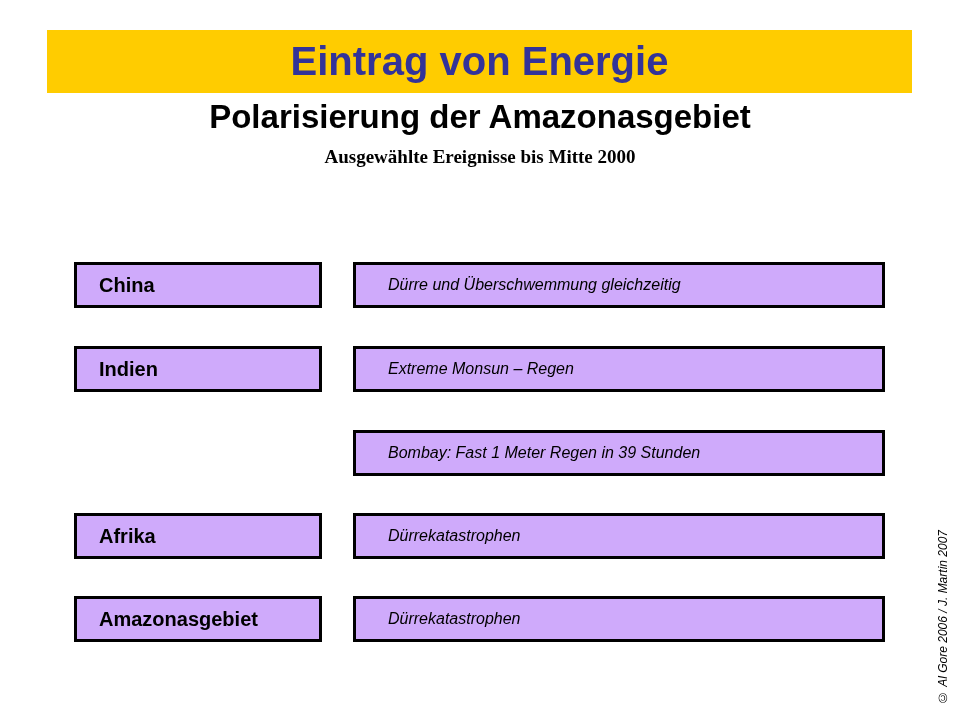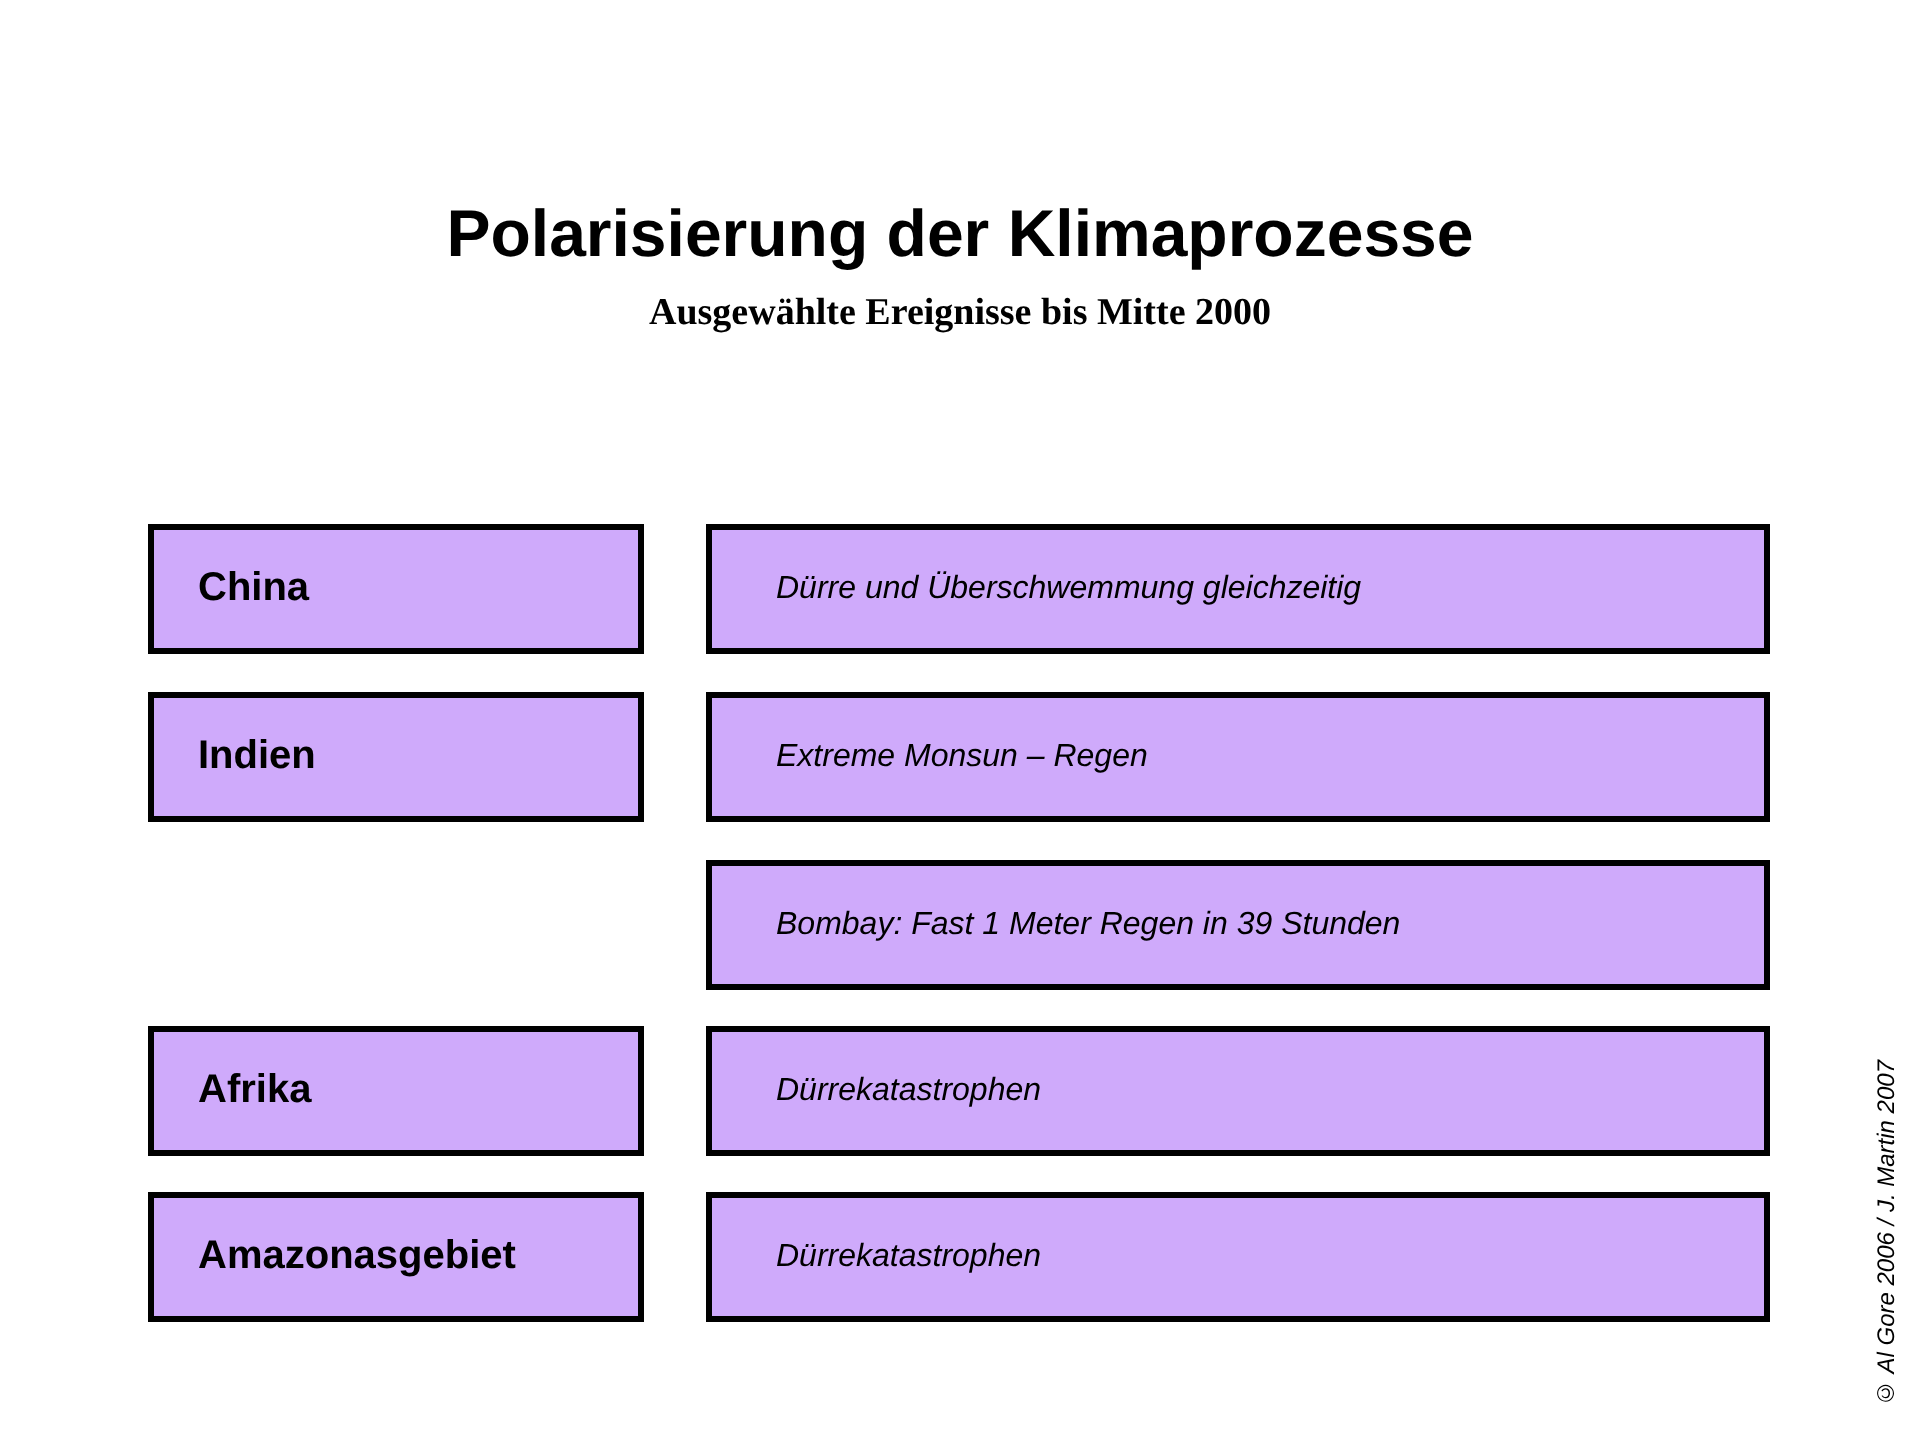--- a/index.html
+++ b/index.html
@@ -52,21 +52,21 @@
     text-align: center;
     font-size: 19px;
     font-weight: bold;
     color: #000000;
     white-space: nowrap;
     font-family: Liberation Serif, serif;
   }
   .box {
     position: absolute;
     box-sizing: border-box;
-    height: 65px;
+    height: 46px;
     background: var(--box-fill, #CFAAFB);
     border: 3px solid var(--box-border, #000000);
     display: flex;
     align-items: center;
     color: #000000;
   }
   .box.region {
     left: 74px;
     width: 248px;
     padding-left: 22px;
@@ -95,22 +95,25 @@
     font-style: italic;
     color: #000000;
     white-space: nowrap;
   }
 </style>
 </head>
 <body>
 
 <div class="slide">
 
+  <div class="banner">
+    <div class="banner-title">Eintrag von Energie</div>
+  </div>
 
-  <div class="main-title">Polarisierung der Klimaprozesse</div>
+  <div class="main-title">Polarisierung der Amazonasgebiet</div>
 
   <div class="subtitle">Ausgewählte Ereignisse bis Mitte 2000</div>
 
   <div class="row row-0">
     <div class="box region">
       <span>China</span>
     </div>
     <div class="box event">
       <span>Dürre und Überschwemmung gleichzeitig</span>
     </div>

